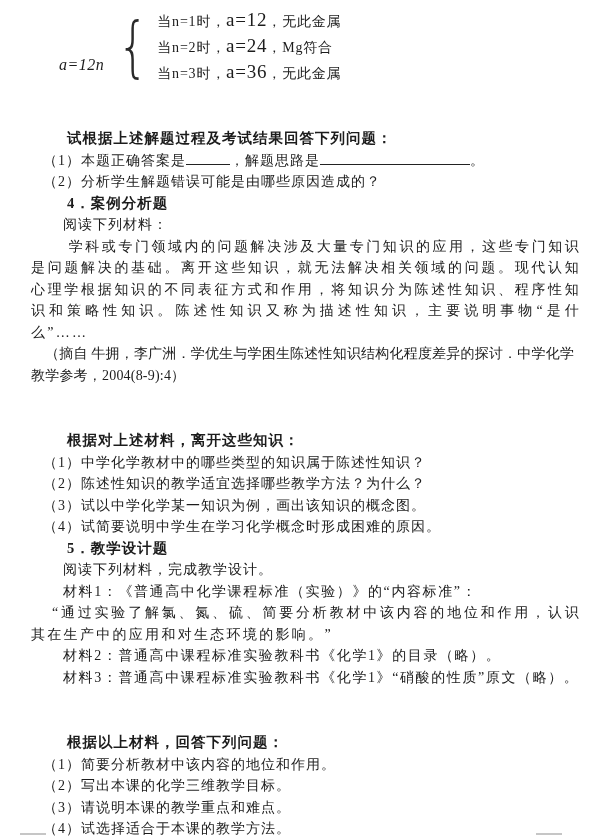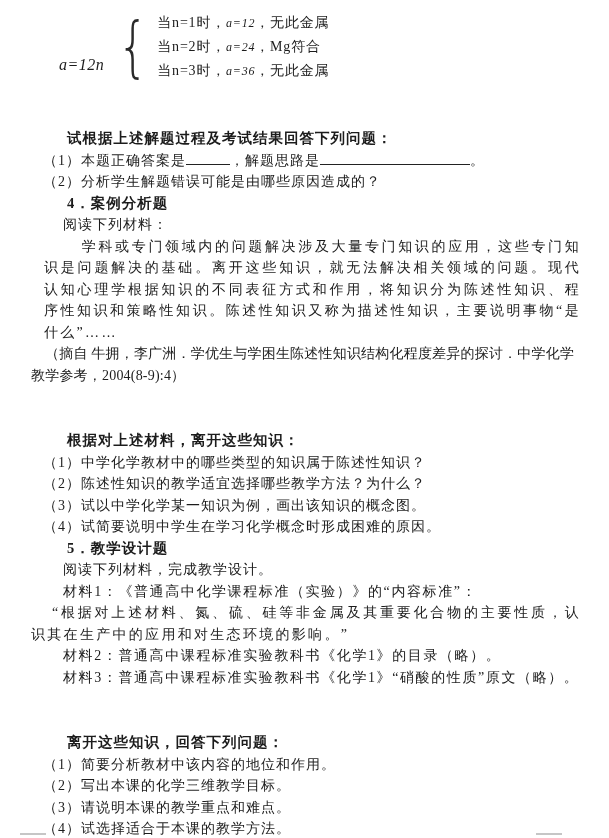--- a/index.html
+++ b/index.html
@@ -40,30 +40,30 @@
     font-family: "DejaVu Sans", sans-serif;
     font-size: 66px;
     font-weight: 100;
     line-height: 74px;
     margin-right: 3px;
     transform: scaleX(0.75);
     color: #2a2a2a;
   }
   .cases { display: flex; flex-direction: column; }
   .case-row { line-height: 24px; white-space: nowrap; letter-spacing: 0.8px; }
-  .case-row .var { font-style: italic; font-size: 12px; }
+  .case-row .var { font-size: 19px; }
 
   
   .line { white-space: nowrap; }
   .p-conclusion { padding-left: 37px; margin-top: 8px; letter-spacing: 1.5px; }
   .h-bold { font-weight: bold; padding-left: 36px; letter-spacing: 1px; font-size: 14.5px; margin-top: 44px; }
   .sec-title { font-weight: bold; padding-left: 36px; letter-spacing: 1px; font-size: 14.5px; }
   .q-line { padding-left: 12px; letter-spacing: 1px; }
   .p-read { padding-left: 32px; letter-spacing: 1px; }
-  .p-material { text-indent: 2.7em; letter-spacing: 2.3px; white-space: normal; text-align: justify; margin-left: 13px; }
+  .p-material { text-indent: 2.7em; letter-spacing: 2.3px; white-space: normal; text-align: justify; }
   .p-citation { text-indent: 1em; letter-spacing: 0.2px; white-space: normal; }
   .p-mat-item { padding-left: 32px; letter-spacing: 1.6px; }
   .p-quote { text-indent: 1.5em; letter-spacing: 2.3px; white-space: normal; text-align: justify; }
 
   .blank {
     display: inline-block;
     border-bottom: 1px solid #222;
     height: 13px;
     vertical-align: baseline;
   }
@@ -123,24 +123,24 @@
     <div class="p-citation">（摘自 牛拥，李广洲．学优生与学困生陈述性知识结构化程度差异的探讨．中学化学教学参考，2004(8-9):4）</div>
     <div class="line h-bold">根据对上述材料，离开这些知识：</div>
     <div class="line q-line">（1）中学化学教材中的哪些类型的知识属于陈述性知识？</div>
     <div class="line q-line">（2）陈述性知识的教学适宜选择哪些教学方法？为什么？</div>
     <div class="line q-line">（3）试以中学化学某一知识为例，画出该知识的概念图。</div>
     <div class="line q-line">（4）试简要说明中学生在学习化学概念时形成困难的原因。</div>
 
     <div class="line sec-title">5．教学设计题</div>
     <div class="line p-read">阅读下列材料，完成教学设计。</div>
     <div class="line p-mat-item">材料1：《普通高中化学课程标准（实验）》的“内容标准”：</div>
-    <div class="p-quote">“根据对上述材料、氮、硫、硅等非金属及其重要化合物的主要性质，认识其在生产中的应用和对生态环境的影响。”</div>
+    <div class="p-quote">“通过实验了解氯、氮、硫、简要分析教材中该内容的地位和作用，认识其在生产中的应用和对生态环境的影响。”</div>
     <div class="line p-mat-item">材料2：普通高中课程标准实验教科书《化学1》的目录（略）。</div>
     <div class="line p-mat-item">材料3：普通高中课程标准实验教科书《化学1》“硝酸的性质”原文（略）。</div>
-    <div class="line h-bold">离开这些知识，回答下列问题：</div>
+    <div class="line h-bold">根据以上材料，回答下列问题：</div>
     <div class="line q-line">（1）简要分析教材中该内容的地位和作用。</div>
     <div class="line q-line">（2）写出本课的化学三维教学目标。</div>
     <div class="line q-line">（3）请说明本课的教学重点和难点。</div>
     <div class="line q-line">（4）试选择适合于本课的教学方法。</div>
 
   </div>
 
   <div class="crop-mark crop-left"></div>
   <div class="crop-mark crop-right"></div>
 </div>

